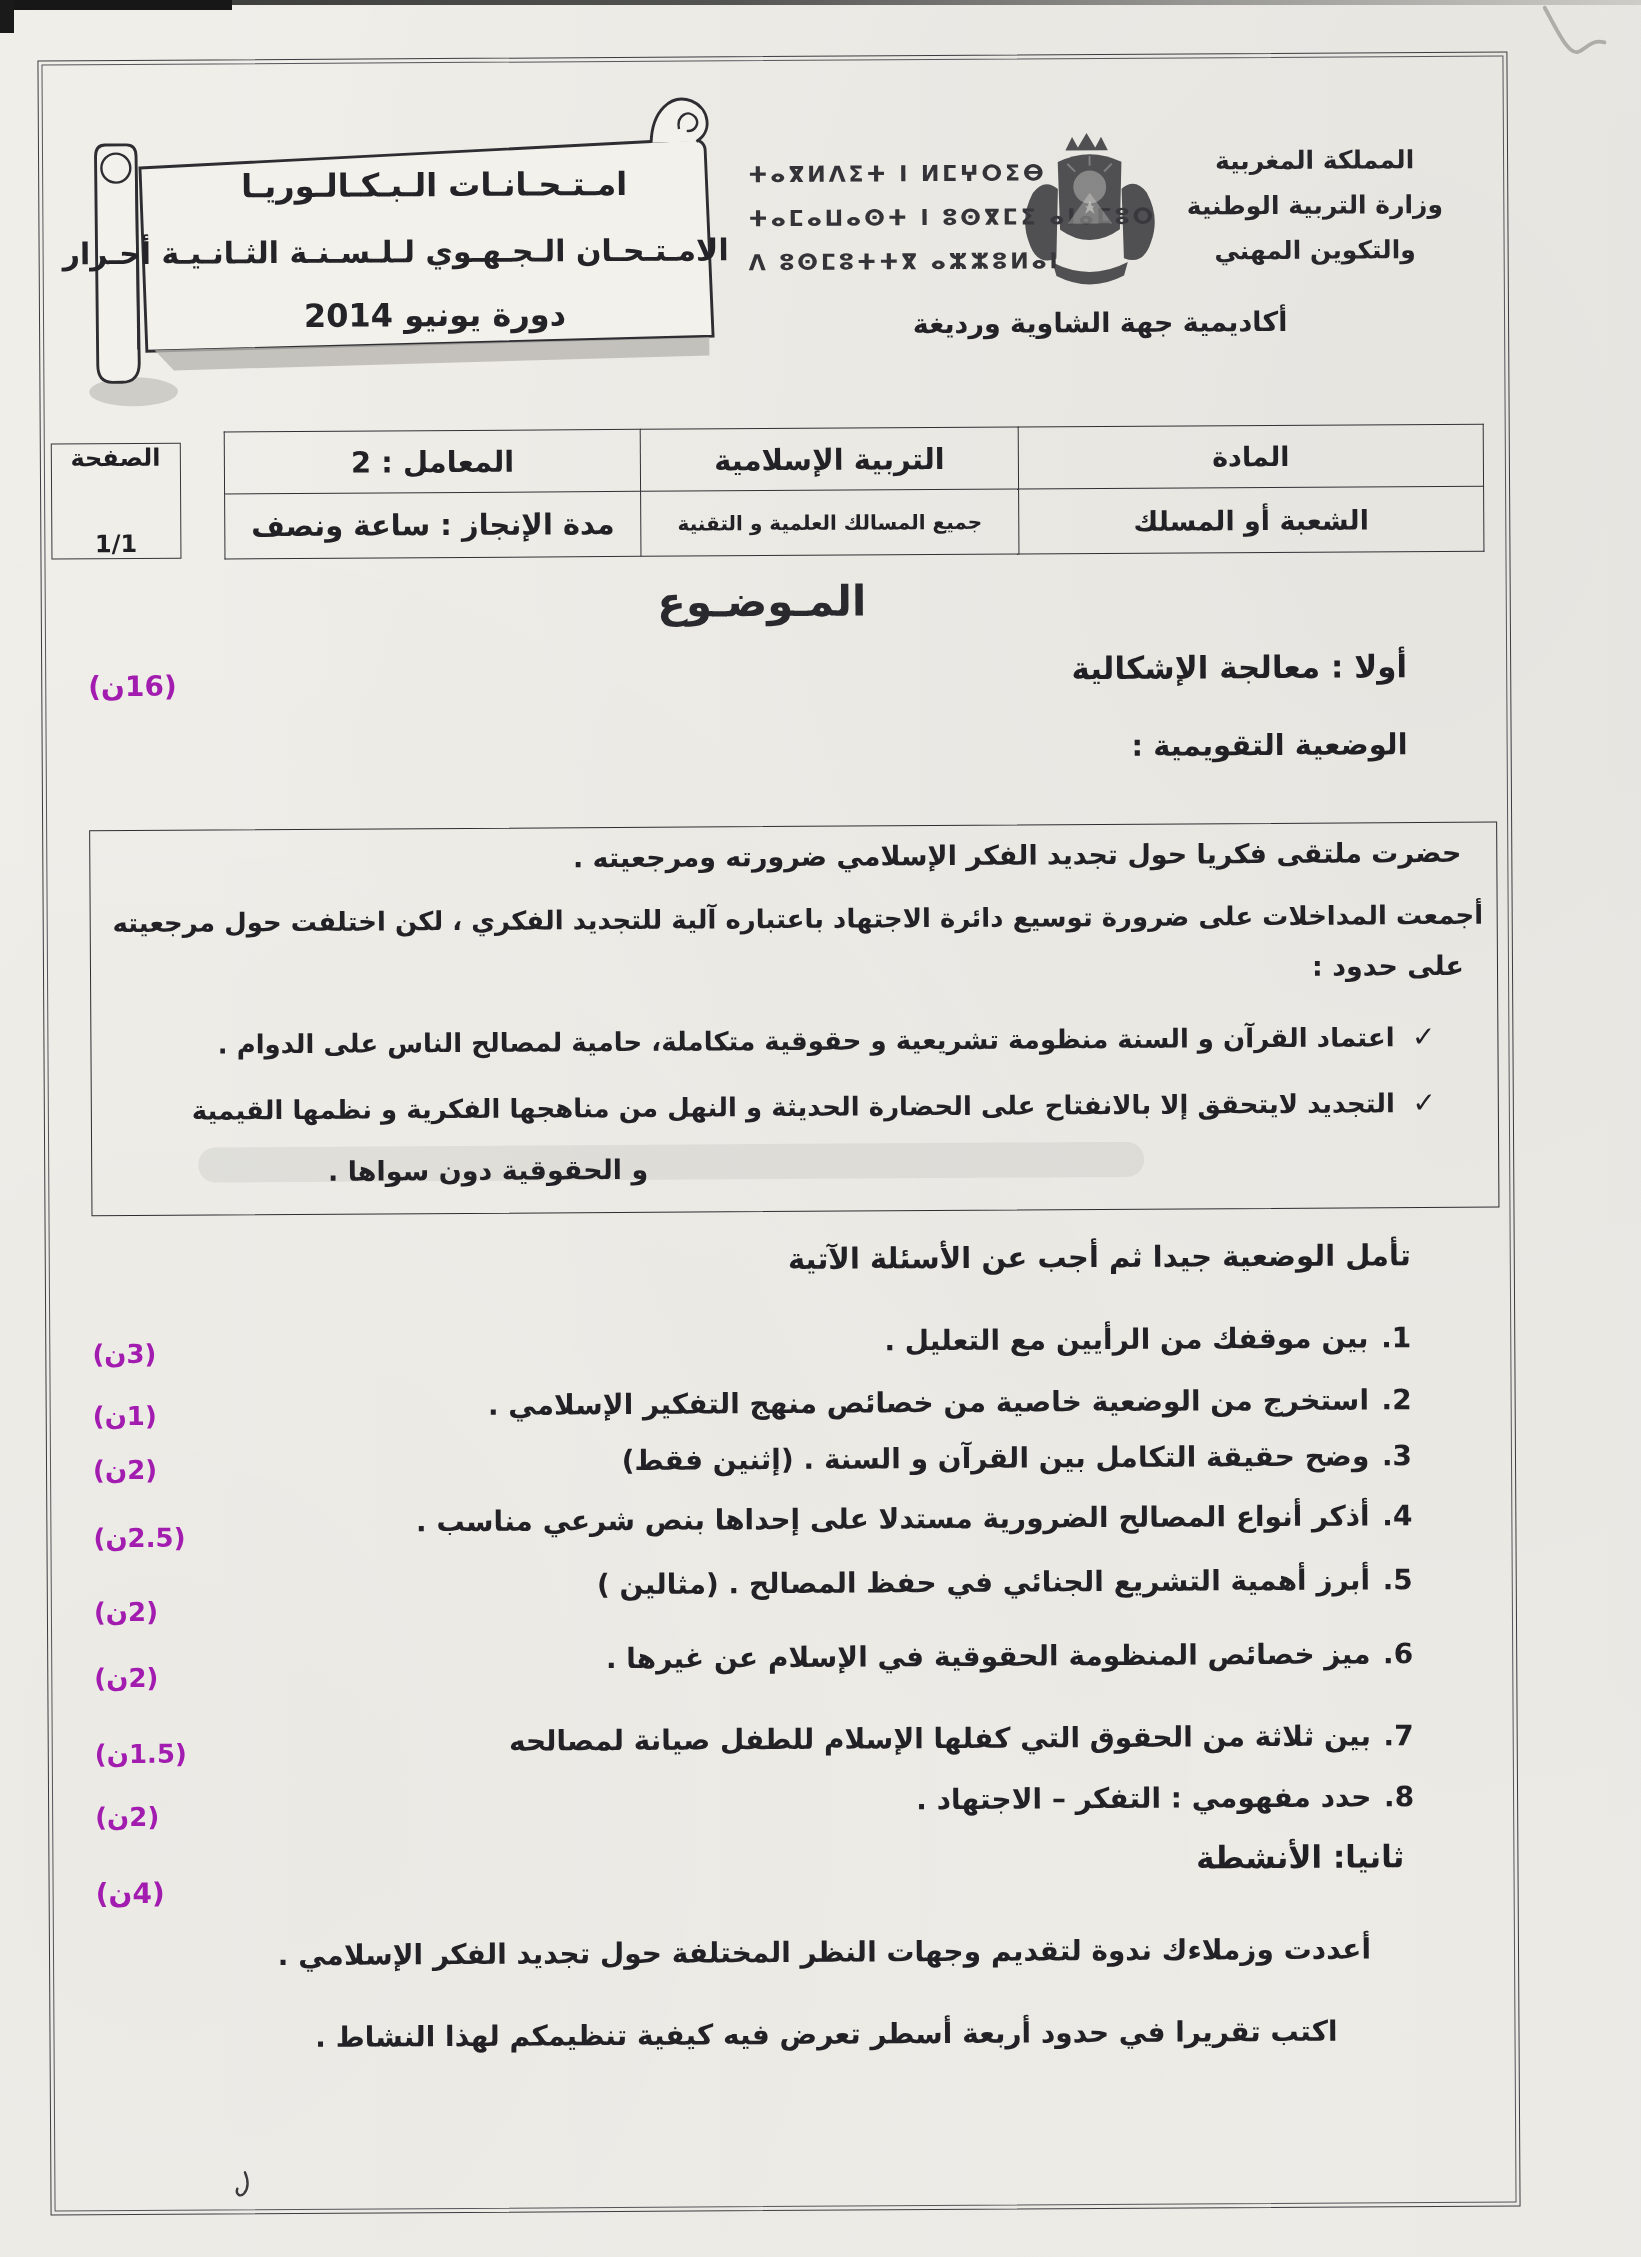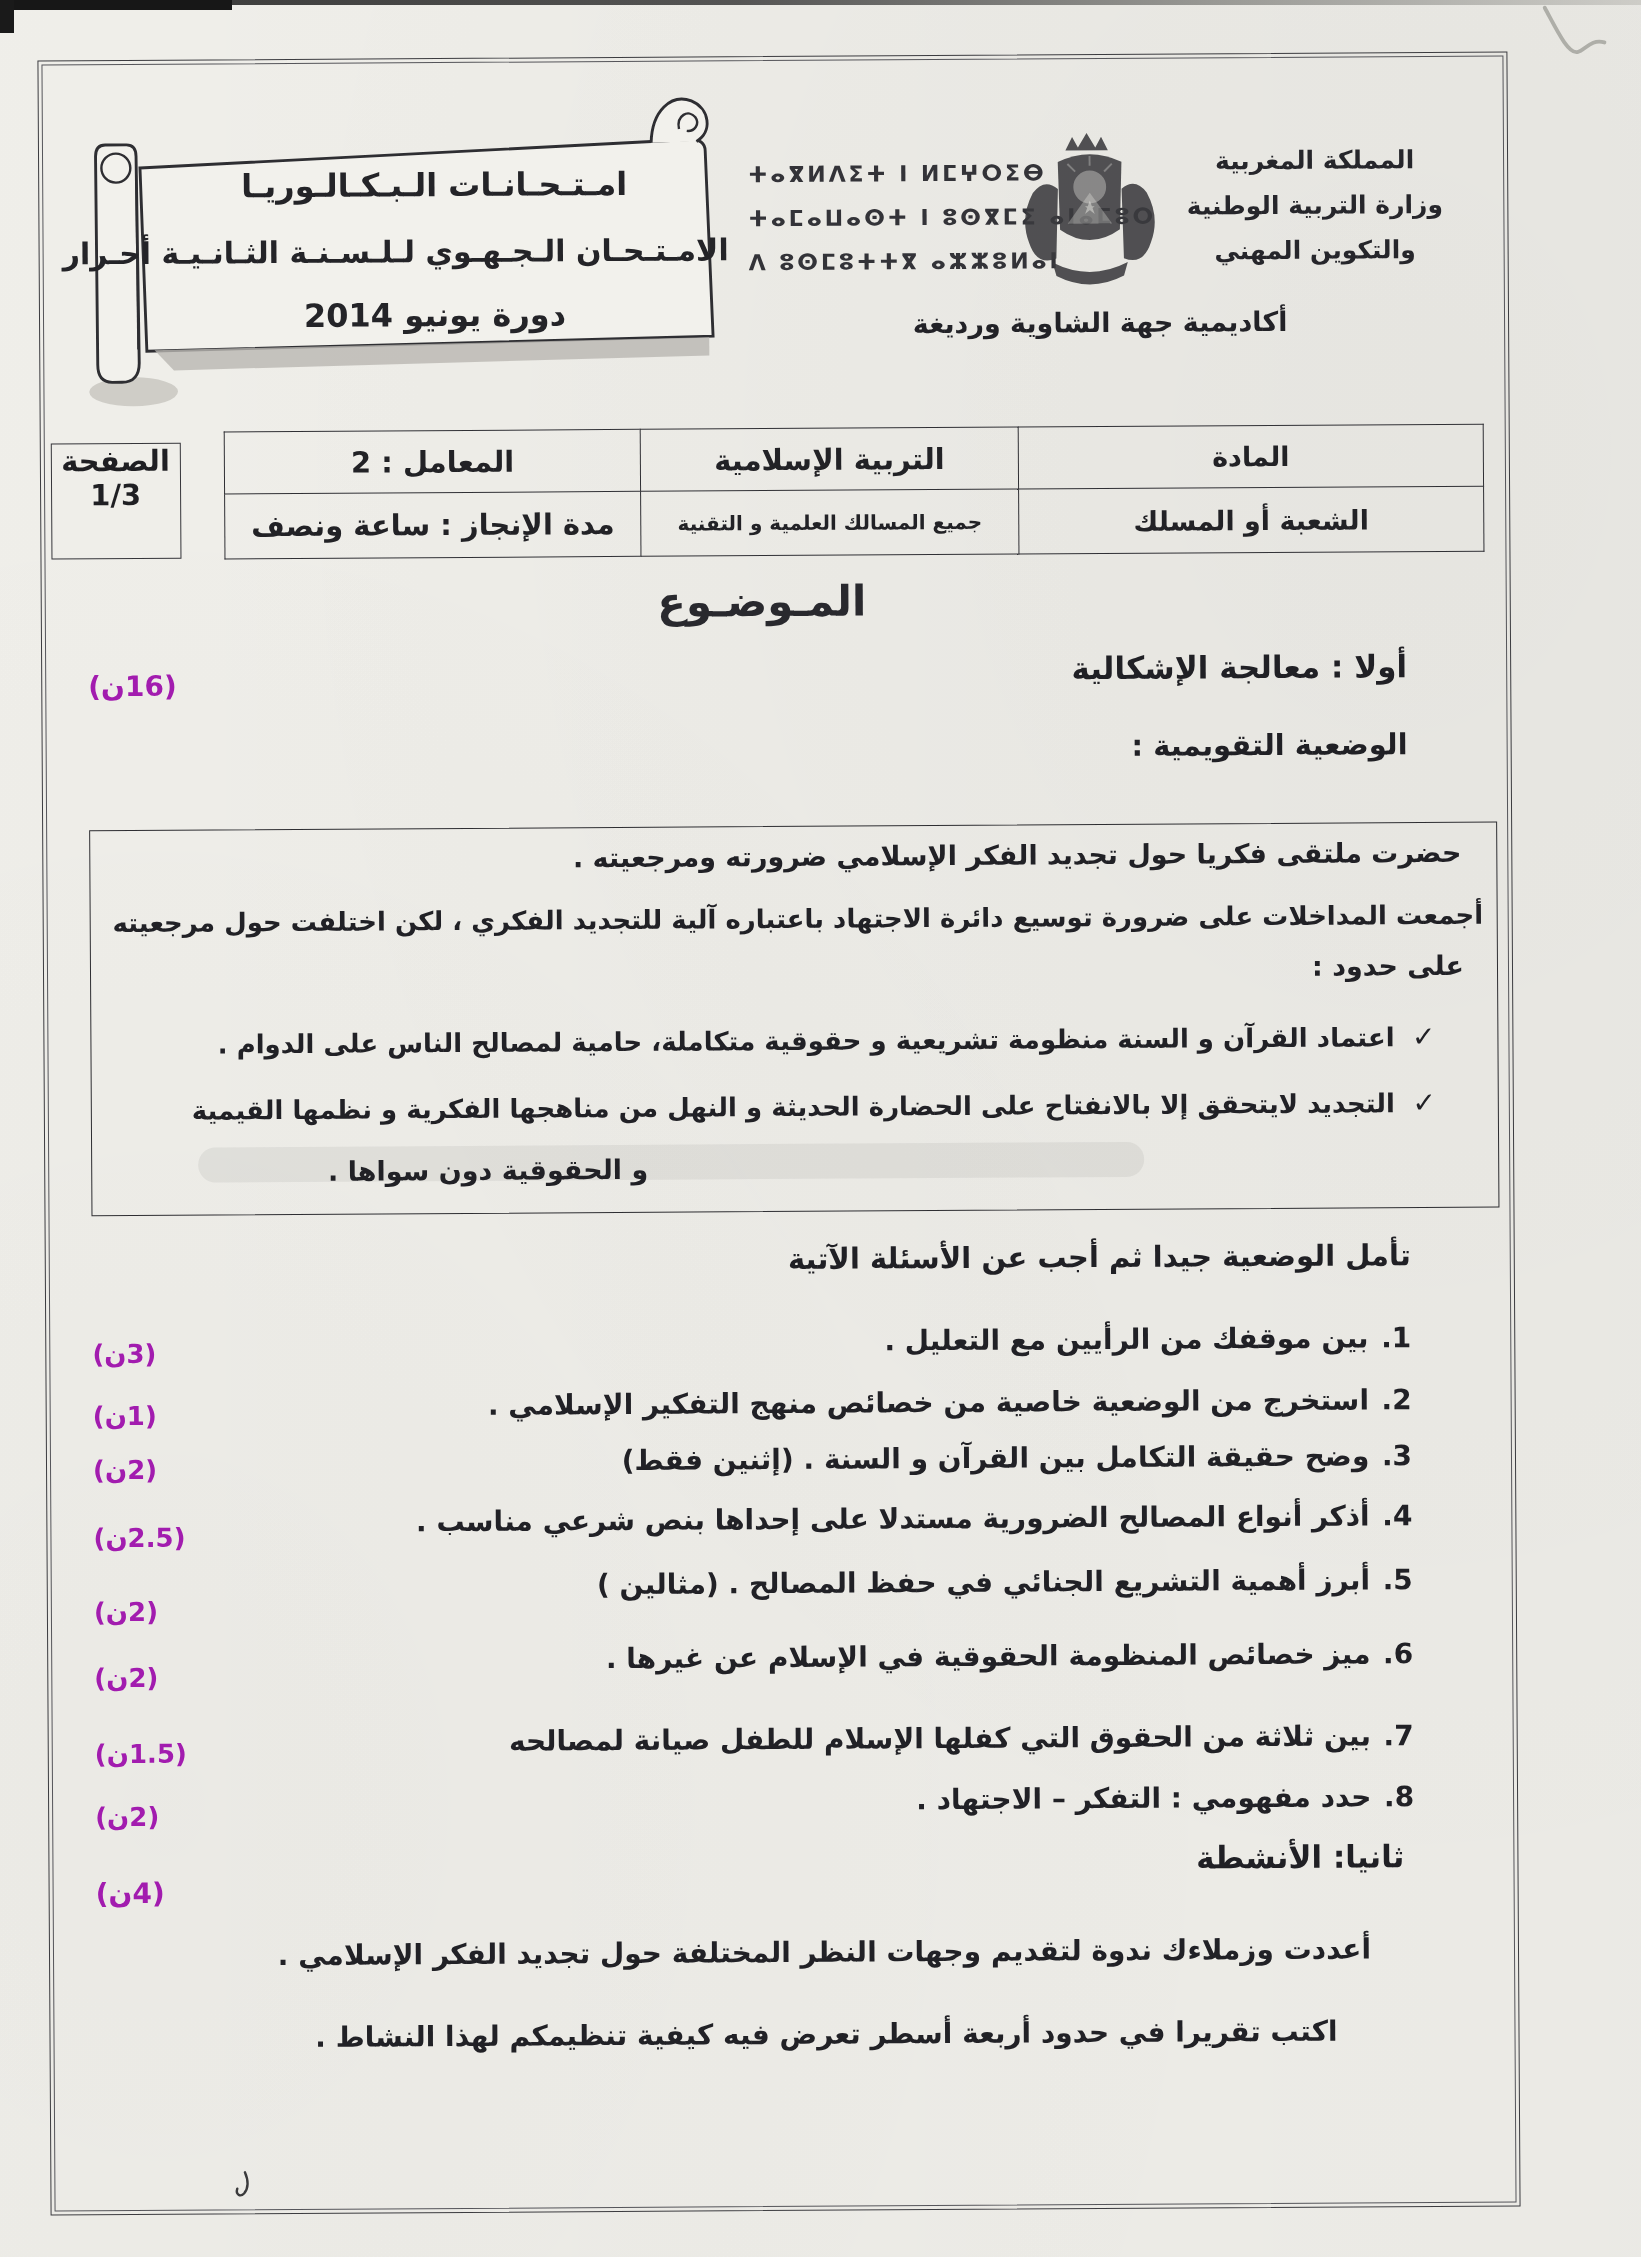--- a/index.html
+++ b/index.html
@@ -37,22 +37,22 @@
   .ministry{position:absolute;right:44px;top:85px;width:299px;text-align:center;
     font-size:25px;font-weight:700;line-height:45px;white-space:nowrap;color:#26262b}
   .tifinagh{position:absolute;left:710px;top:97px;width:270px;text-align:center;direction:ltr;
     font-size:22px;line-height:44px;letter-spacing:2.9px;color:#333338;white-space:nowrap;font-weight:600}
   .coat-svg{position:absolute;left:981px;top:75px;width:141px;height:193px}
   .academy{position:absolute;left:863px;top:253px;width:396px;text-align:center;
     font-size:27px;font-weight:700;white-space:nowrap;color:#222227}
 
   
   .page-box{position:absolute;left:10.6px;top:383px;width:128px;height:114px;border:1.9px solid #35353a;
-    display:flex;flex-direction:column;align-items:center;justify-content:flex-start;
-    font-size:29px;font-weight:700}
+    display:flex;flex-direction:column;align-items:center;justify-content:space-between;
+    font-size:24px;font-weight:700}
   .info-table{position:absolute;left:184px;top:372px}
   table.grid{border-collapse:collapse;direction:rtl}
   table.grid td{border:1.9px solid #303035;text-align:center;vertical-align:middle;
     font-weight:700;padding:0 7.7px;color:#222226}
   .c1{width:449px}.c2{width:361px}.c3{width:400px}
   .r1{height:62px}.r2{height:65px}
   .fs28{font-size:27px}.fs30{font-size:29px}.fs21{font-size:20px}
 
   .subject-title{position:absolute;left:518px;top:521px;width:406px;text-align:center;
     font-size:42px;font-weight:700;white-space:nowrap;color:#29292e}
@@ -134,21 +134,21 @@
         <path d="M88 44 L96 36"></path>
     </g>
     <path d="M50 98 L73 66 L96 98 Z" fill="#f2f1ec" opacity="0.3"></path>
     <path d="M73 74 L78 88 L68 80 L78 80 L68 88 Z" fill="#f2f1ec" opacity="0.45"></path>
   </svg>
 
   <div class="academy">أكاديمية جهة الشاوية ورديغة</div>
 
   <div class="page-box">
     <div>الصفحة</div>
-    <div dir="ltr">1/3</div>
+    <div dir="ltr">1/1</div>
   </div>
 
   <div class="info-table">
     <table class="grid">
       <tbody>
           <tr class="r1">
         <td class="c1 fs28">المادة</td>
         <td class="c2 fs30">التربية الإسلامية</td>
         <td class="c3 fs30">المعامل : 2</td>
       </tr>

